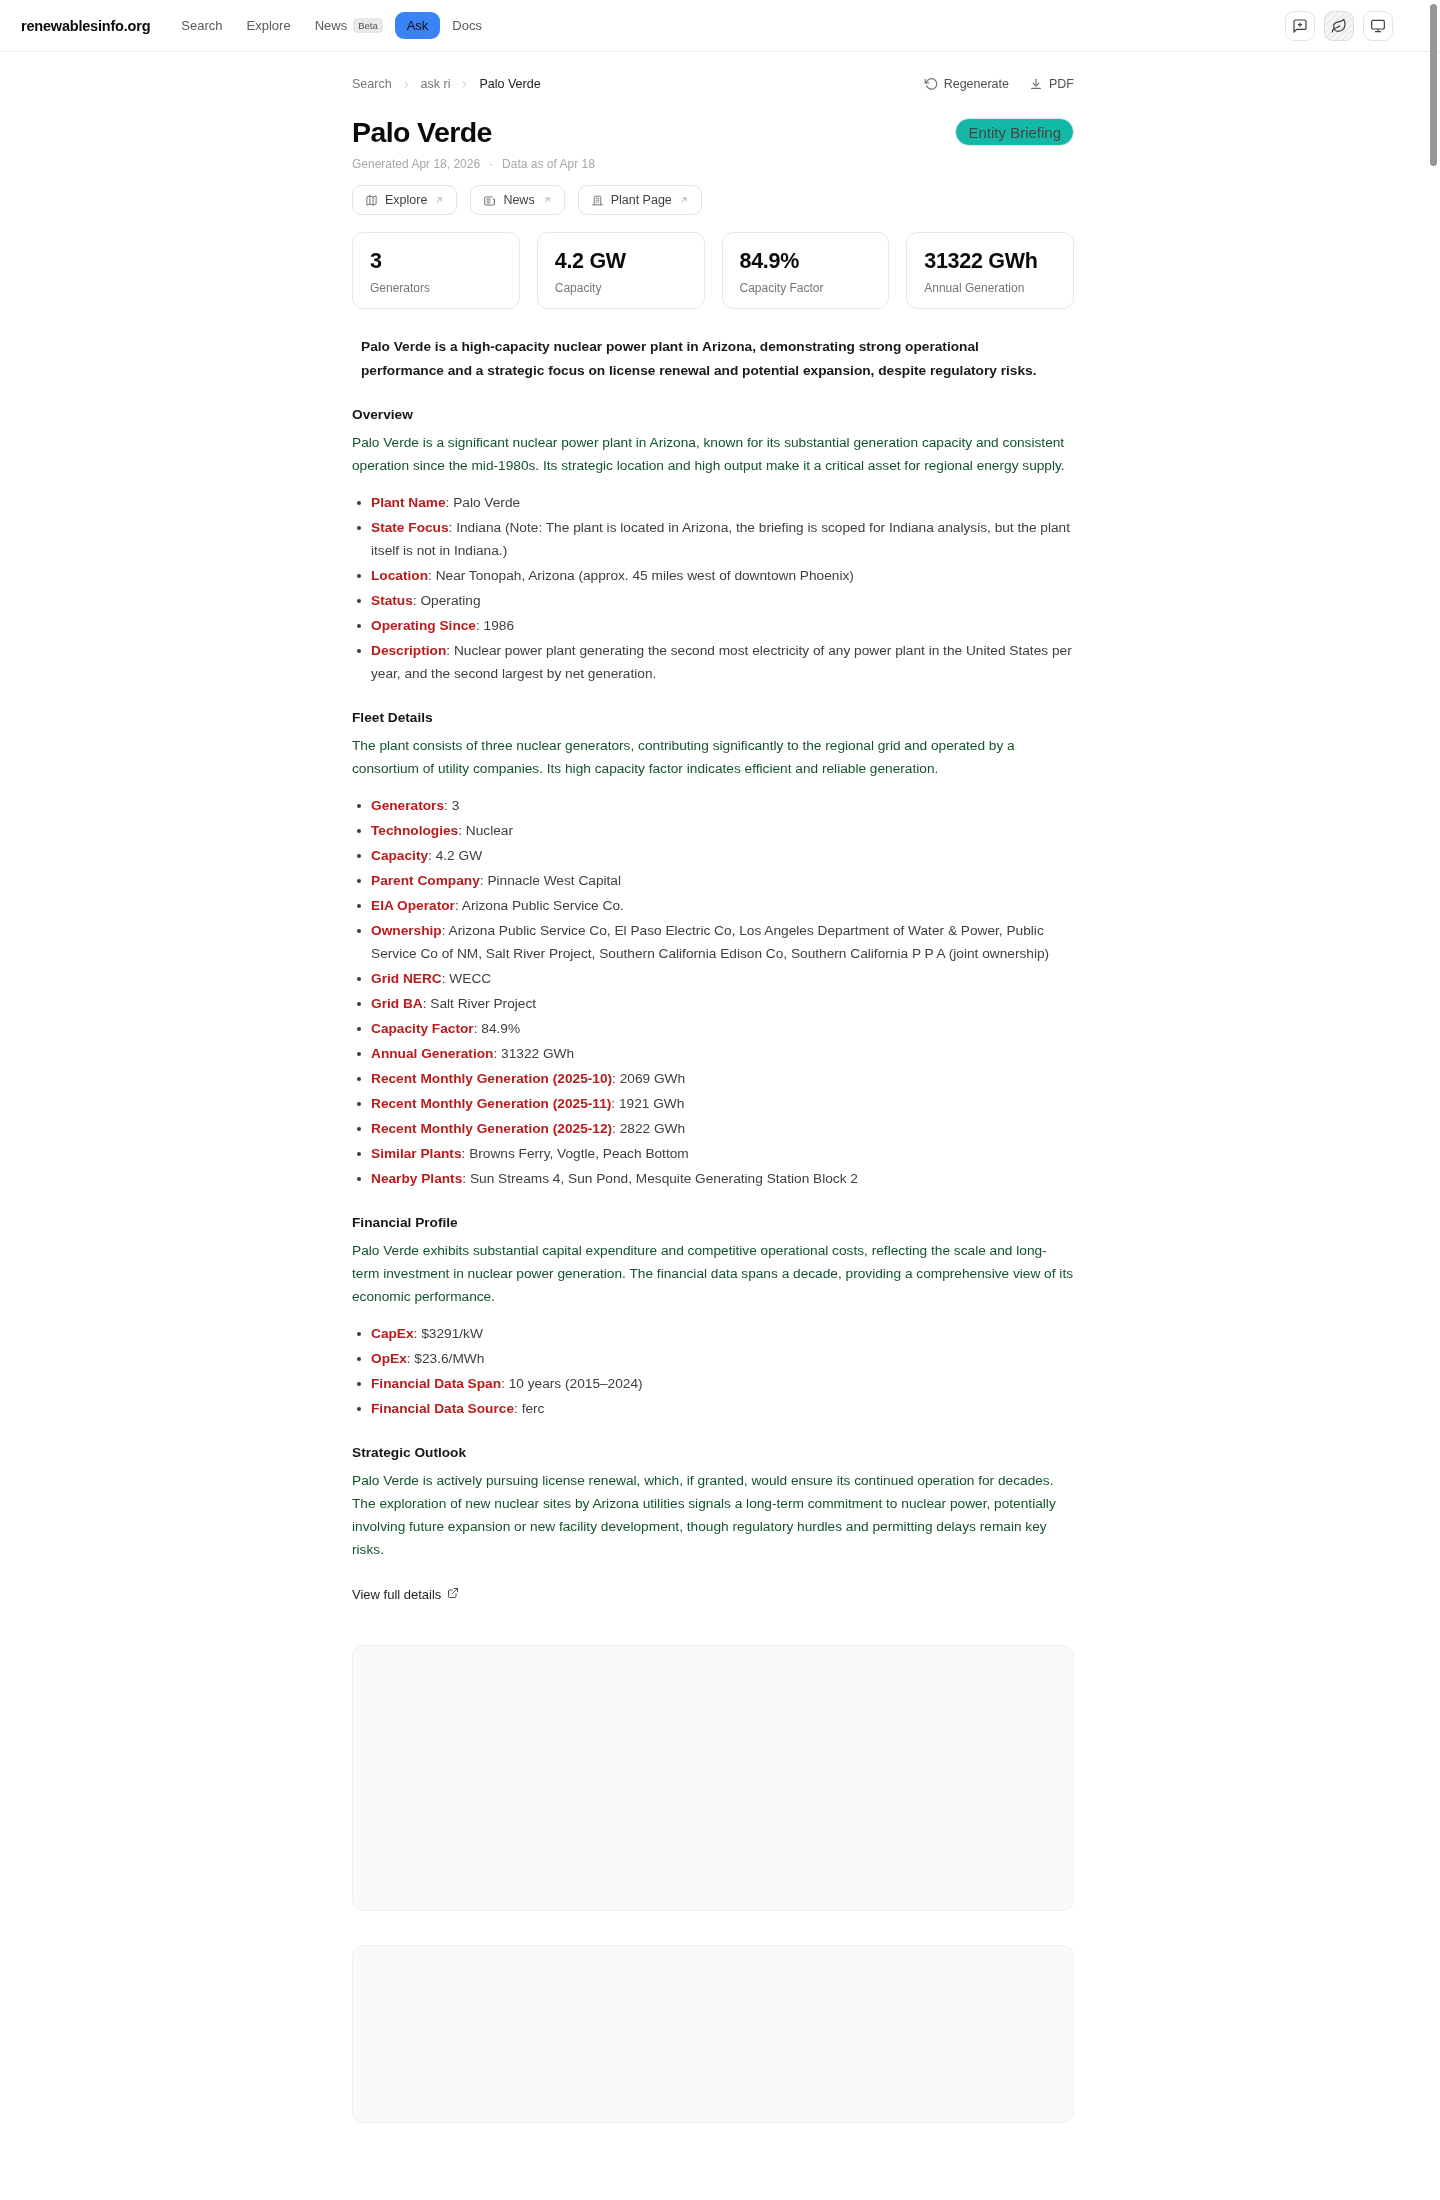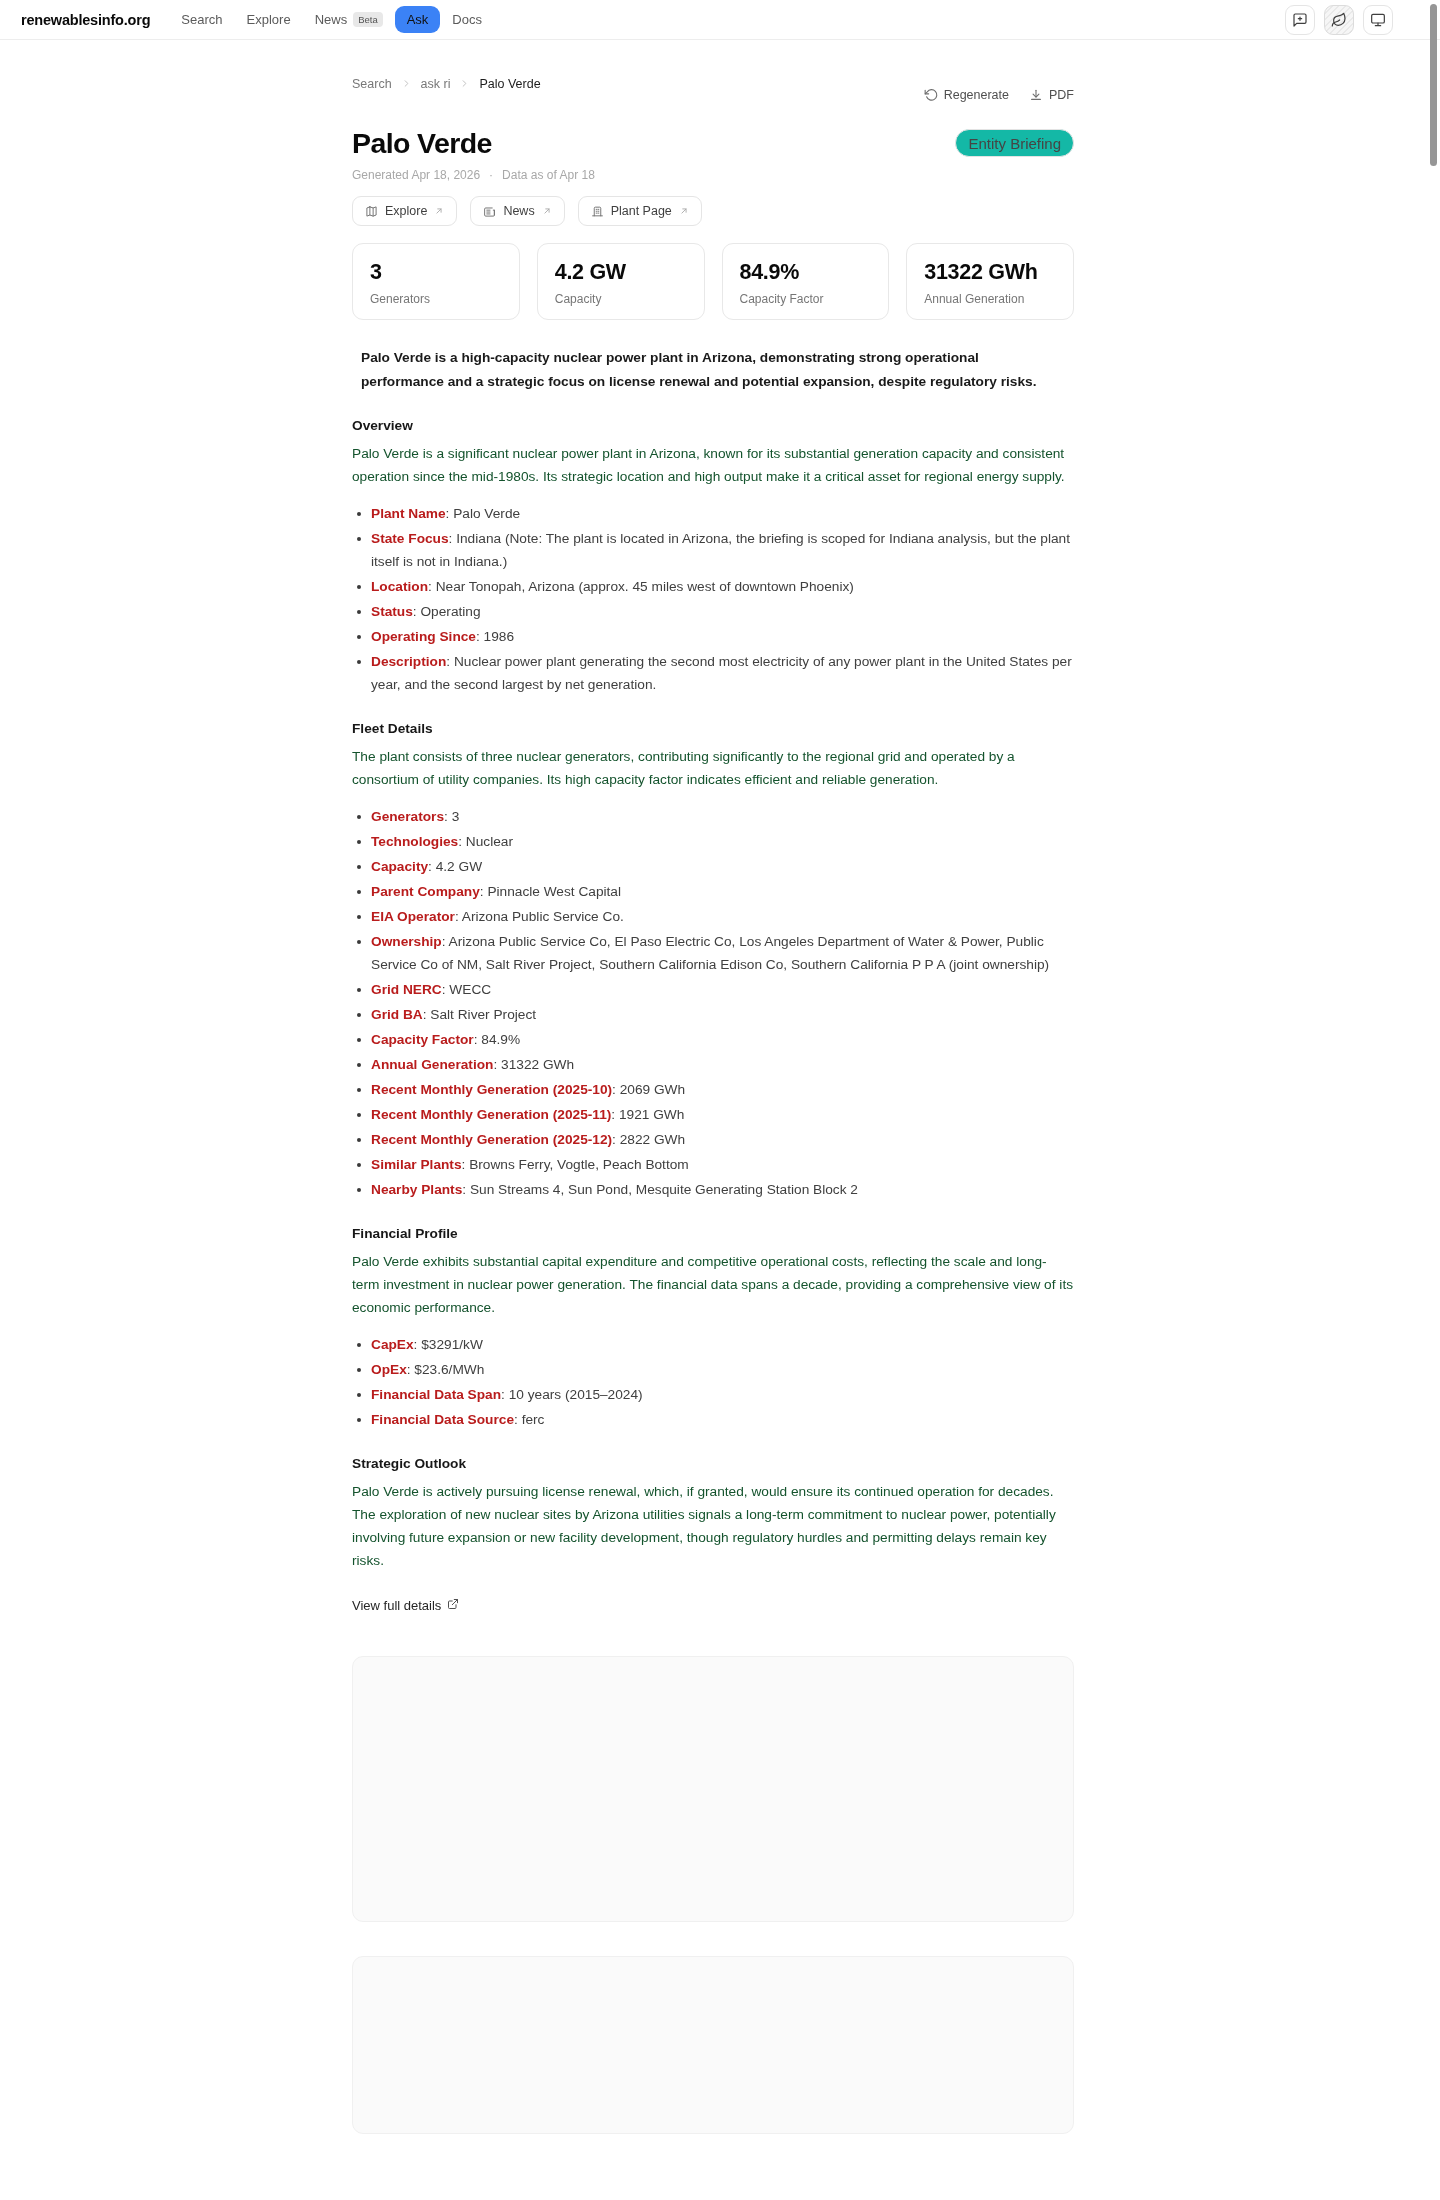--- a/index.html
+++ b/index.html
@@ -3,40 +3,40 @@
 <meta charset="utf-8">
 <style>
   html,body{margin:0;padding:0;}
   body{
     width:1440px;height:2200px;overflow:hidden;background:#ffffff;
     font-family:"Liberation Sans",sans-serif;color:#171717;position:relative;
   }
   svg{display:block;flex:none;}
 
   
-  .topnav{height:40px;display:flex;align-items:center;padding:0 21px;border-bottom:1px solid #ededed;box-sizing:border-box;}
+  .topnav{height:52px;display:flex;align-items:center;padding:0 21px;border-bottom:1px solid #ededed;box-sizing:border-box;}
   .brand{font-size:14.5px;font-weight:700;color:#0a0a0a;letter-spacing:-0.2px;cursor:pointer;}
   .nav-items{display:flex;align-items:center;margin-left:19px;}
   .nav-item{display:flex;align-items:center;gap:6px;padding:6px 12px;font-size:13px;color:#5b5b5b;border-radius:9px;cursor:pointer;}
   .nav-item.active{background:#3b82f6;color:#111;font-weight:400;}
   .beta{background:#e8e8e8;color:#555;font-size:9.5px;padding:2.5px 5px;border-radius:4px;line-height:1;}
   .nav-actions{margin-left:auto;display:flex;gap:9px;margin-right:26px;}
   .icon-btn{width:30px;height:30px;border:1px solid #e5e5e5;border-radius:9px;background:#fff;display:grid;place-items:center;color:#3f3f3f;cursor:pointer;padding:0;}
   .icon-btn.active{background:repeating-linear-gradient(135deg,#e9e9e9 0 1.5px,#f6f6f6 1.5px 4.5px);border-color:#dcdcdc;}
   .scroll-thumb{position:absolute;top:4px;right:3px;width:7px;height:162px;border-radius:4px;background:#969696;}
 
   
   .page{width:722px;margin-left:352px;}
 
   .crumb-row{margin-top:25px;display:flex;align-items:center;justify-content:space-between;font-size:12.5px;}
   .crumbs{display:flex;align-items:center;gap:9px;color:#787878;}
   .crumb{cursor:pointer;}
   .crumb.current{color:#1c1c1c;cursor:default;}
   .crumb-sep{color:#bdbdbd;}
-  .doc-actions{display:flex;align-items:center;gap:20px;color:#4f4f4f;margin-top:23px;}
+  .doc-actions{display:flex;align-items:center;gap:20px;color:#4f4f4f;}
   .doc-action{display:flex;align-items:center;gap:6px;cursor:pointer;}
   .doc-action svg{color:#6e6e6e;}
 
   .title-row{margin-top:24px;display:flex;align-items:center;justify-content:space-between;}
   h1{margin:0;font-size:28.5px;line-height:34px;font-weight:700;letter-spacing:-0.6px;color:#0a0a0a;}
   .badge{border:1px solid #e3e3e3;border-radius:999px;padding:4.5px 12px;font-size:15px;color:#454545;background:#14b8a6;}
 
   .meta{margin-top:8px;display:flex;align-items:center;gap:9px;font-size:12px;color:#a8a8a8;}
 
   .chips{margin-top:14px;display:flex;gap:13px;}

